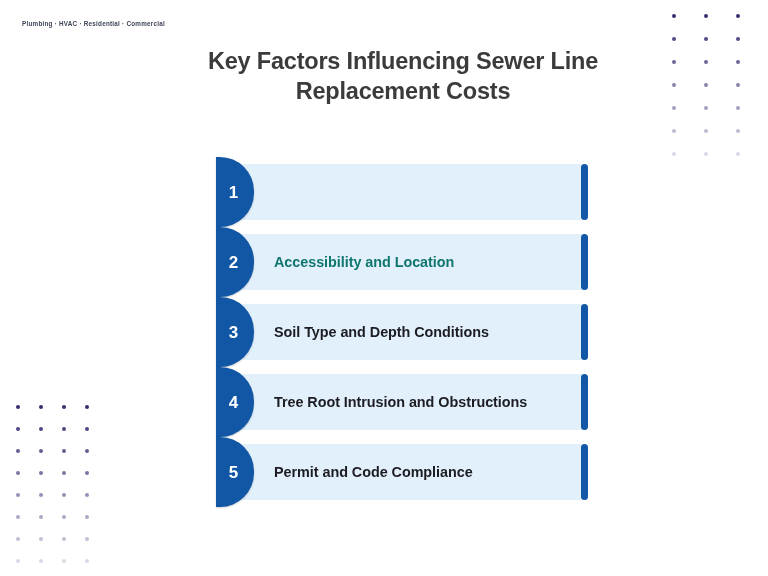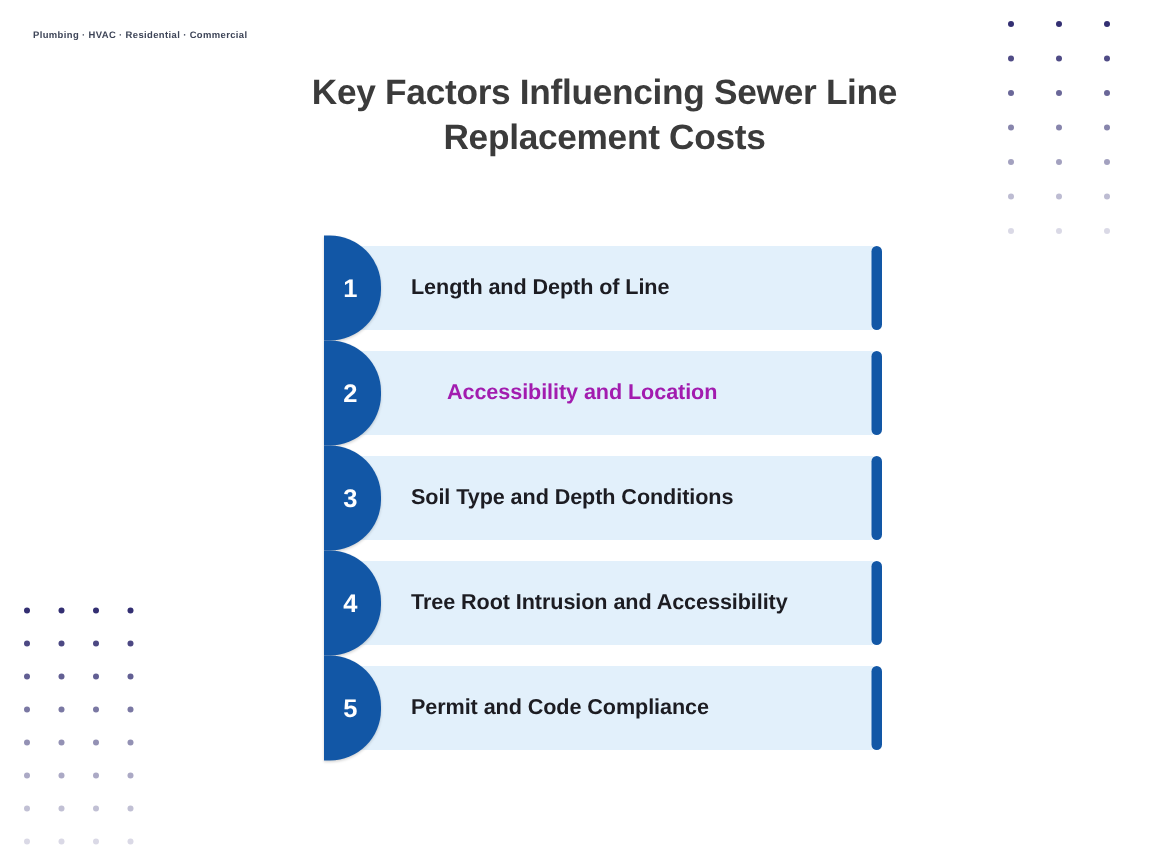--- a/index.html
+++ b/index.html
@@ -211,48 +211,47 @@
 
 <div id="logo">
   <div class="logo-tag">Plumbing · HVAC · Residential · Commercial</div>
 </div>
 
 <div id="page-title">Key Factors Influencing Sewer Line Replacement Costs</div>
 
 <div id="factor-list">
     <div class="factor-row">
       <div class="factor-card" style="background: rgb(226, 240, 251);">
-        <div class="factor-label" style="color: rgb(28, 28, 34);">Length and Depth of Line</div>
         <div class="factor-accent" style="background: rgb(18, 87, 166);"></div>
       </div>
       <div class="factor-badge" style="background: rgb(18, 87, 166);">
         <span class="num">1</span>
       </div>
     </div>
     <div class="factor-row">
       <div class="factor-card" style="background: rgb(226, 240, 251);">
-        <div class="factor-label" style="color: #a21caf; margin-left: 24px;">Accessibility and Location</div>
+        <div class="factor-label" style="color: #0f766e;">Accessibility and Location</div>
         <div class="factor-accent" style="background: rgb(18, 87, 166);"></div>
       </div>
       <div class="factor-badge" style="background: rgb(18, 87, 166);">
         <span class="num">2</span>
       </div>
     </div>
     <div class="factor-row">
       <div class="factor-card" style="background: rgb(226, 240, 251);">
         <div class="factor-label" style="color: rgb(28, 28, 34);">Soil Type and Depth Conditions</div>
         <div class="factor-accent" style="background: rgb(18, 87, 166);"></div>
       </div>
       <div class="factor-badge" style="background: rgb(18, 87, 166);">
         <span class="num">3</span>
       </div>
     </div>
     <div class="factor-row">
       <div class="factor-card" style="background: rgb(226, 240, 251);">
-        <div class="factor-label" style="color: rgb(28, 28, 34);">Tree Root Intrusion and Accessibility</div>
+        <div class="factor-label" style="color: rgb(28, 28, 34);">Tree Root Intrusion and Obstructions</div>
         <div class="factor-accent" style="background: rgb(18, 87, 166);"></div>
       </div>
       <div class="factor-badge" style="background: rgb(18, 87, 166);">
         <span class="num">4</span>
       </div>
     </div>
     <div class="factor-row">
       <div class="factor-card" style="background: rgb(226, 240, 251);">
         <div class="factor-label" style="color: rgb(28, 28, 34);">Permit and Code Compliance</div>
         <div class="factor-accent" style="background: rgb(18, 87, 166);"></div>

